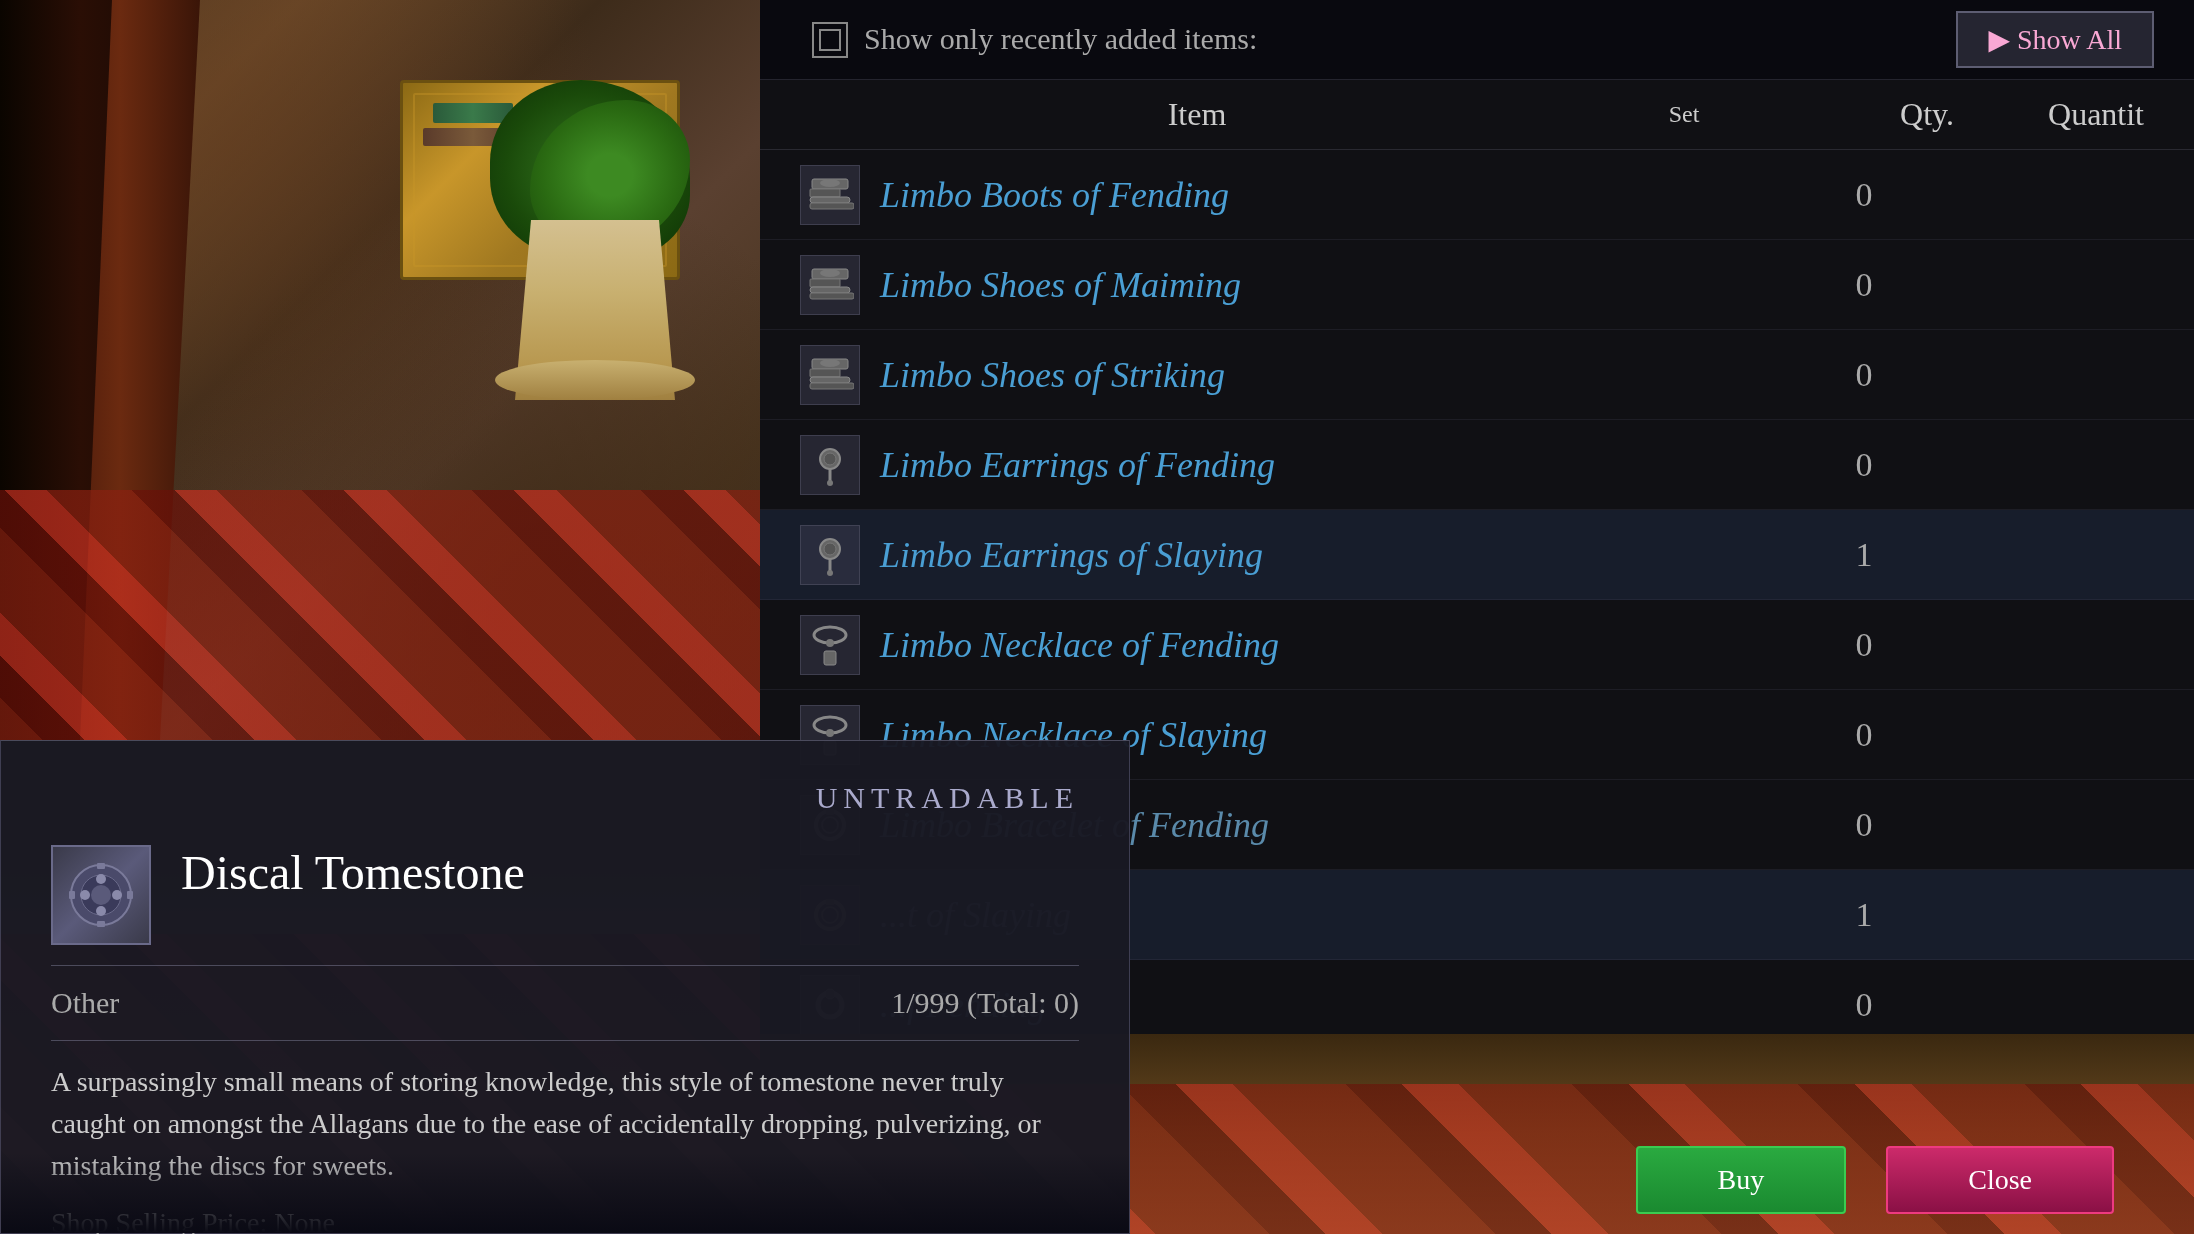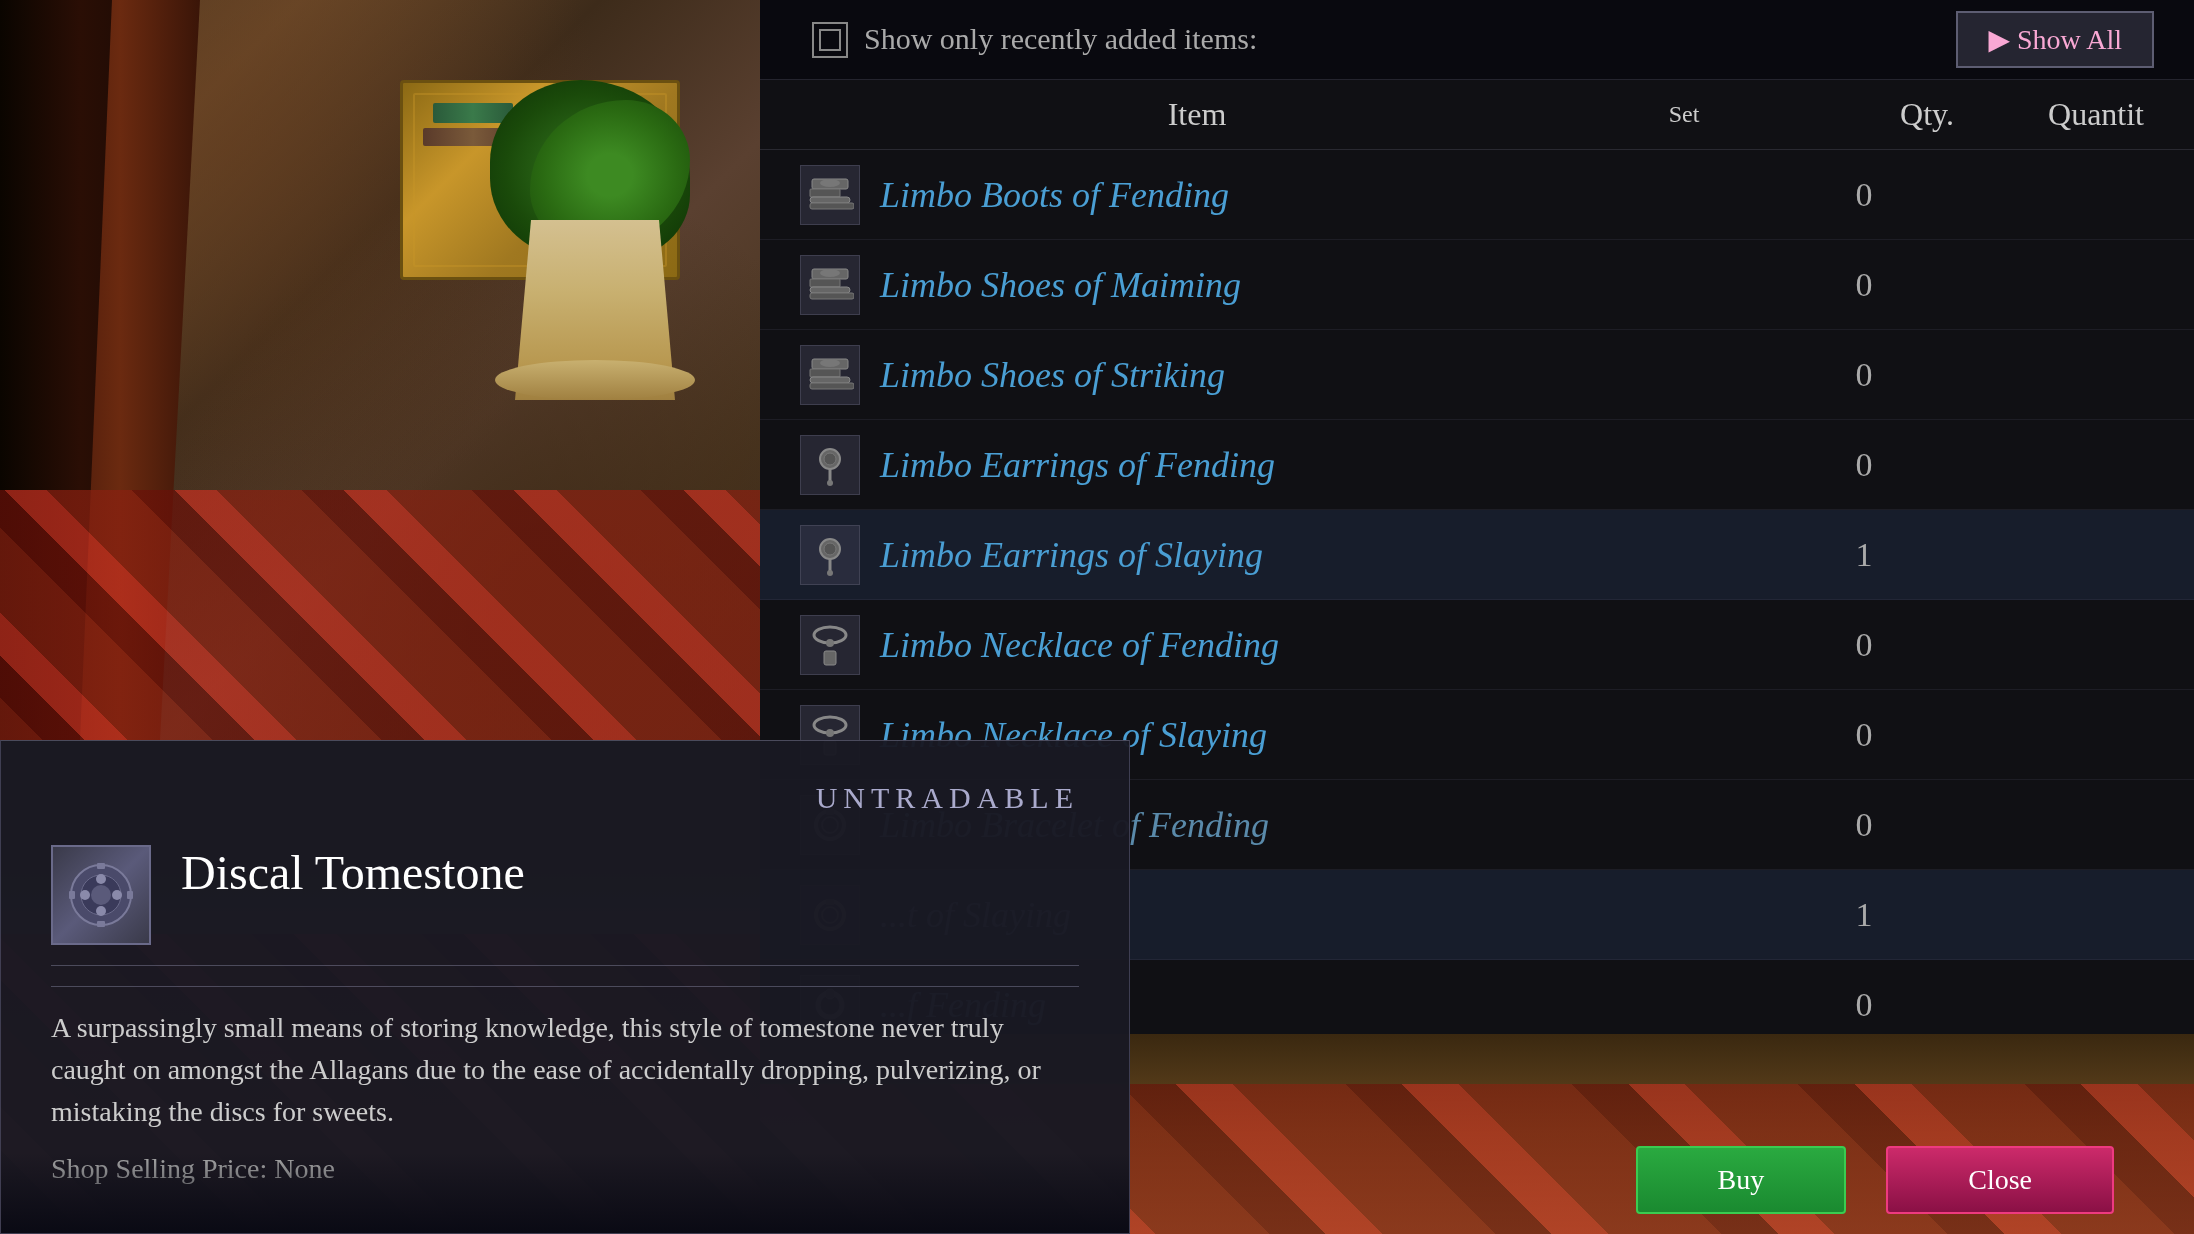--- a/index.html
+++ b/index.html
@@ -728,20 +728,24 @@
         <rect x="36" y="66" width="8" height="6" rx="1" fill="#7a7a9a"></rect>
         <rect x="8" y="36" width="6" height="8" rx="1" fill="#7a7a9a"></rect>
         <rect x="66" y="36" width="6" height="8" rx="1" fill="#7a7a9a"></rect>
       </svg>
     </div>
     <div class="tooltip-item-name">Discal Tomestone</div>
   </div>
 
   <div class="tooltip-divider"></div>
 
+  <div class="tooltip-type-row">
+    <span class="tooltip-type">Other</span>
+    <span class="tooltip-stack">1/999 (Total: 0)</span>
+  </div>
 
   <div class="tooltip-divider"></div>
 
   <div class="tooltip-description">A surpassingly small means of storing knowledge, this style of tomestone never truly caught on amongst the Allagans due to the ease of accidentally dropping, pulverizing, or mistaking the discs for sweets.</div>
 
   <div class="tooltip-sell-price">Shop Selling Price: None</div>
 
 </div>
 
 <div style="position:absolute;left:0;top:740px;width:760px;height:494px;background:linear-gradient(180deg,#3a2810 0%,#5a4020 40%,#8B6030 70%,#a07040 100%);overflow:hidden;z-index:50;">

